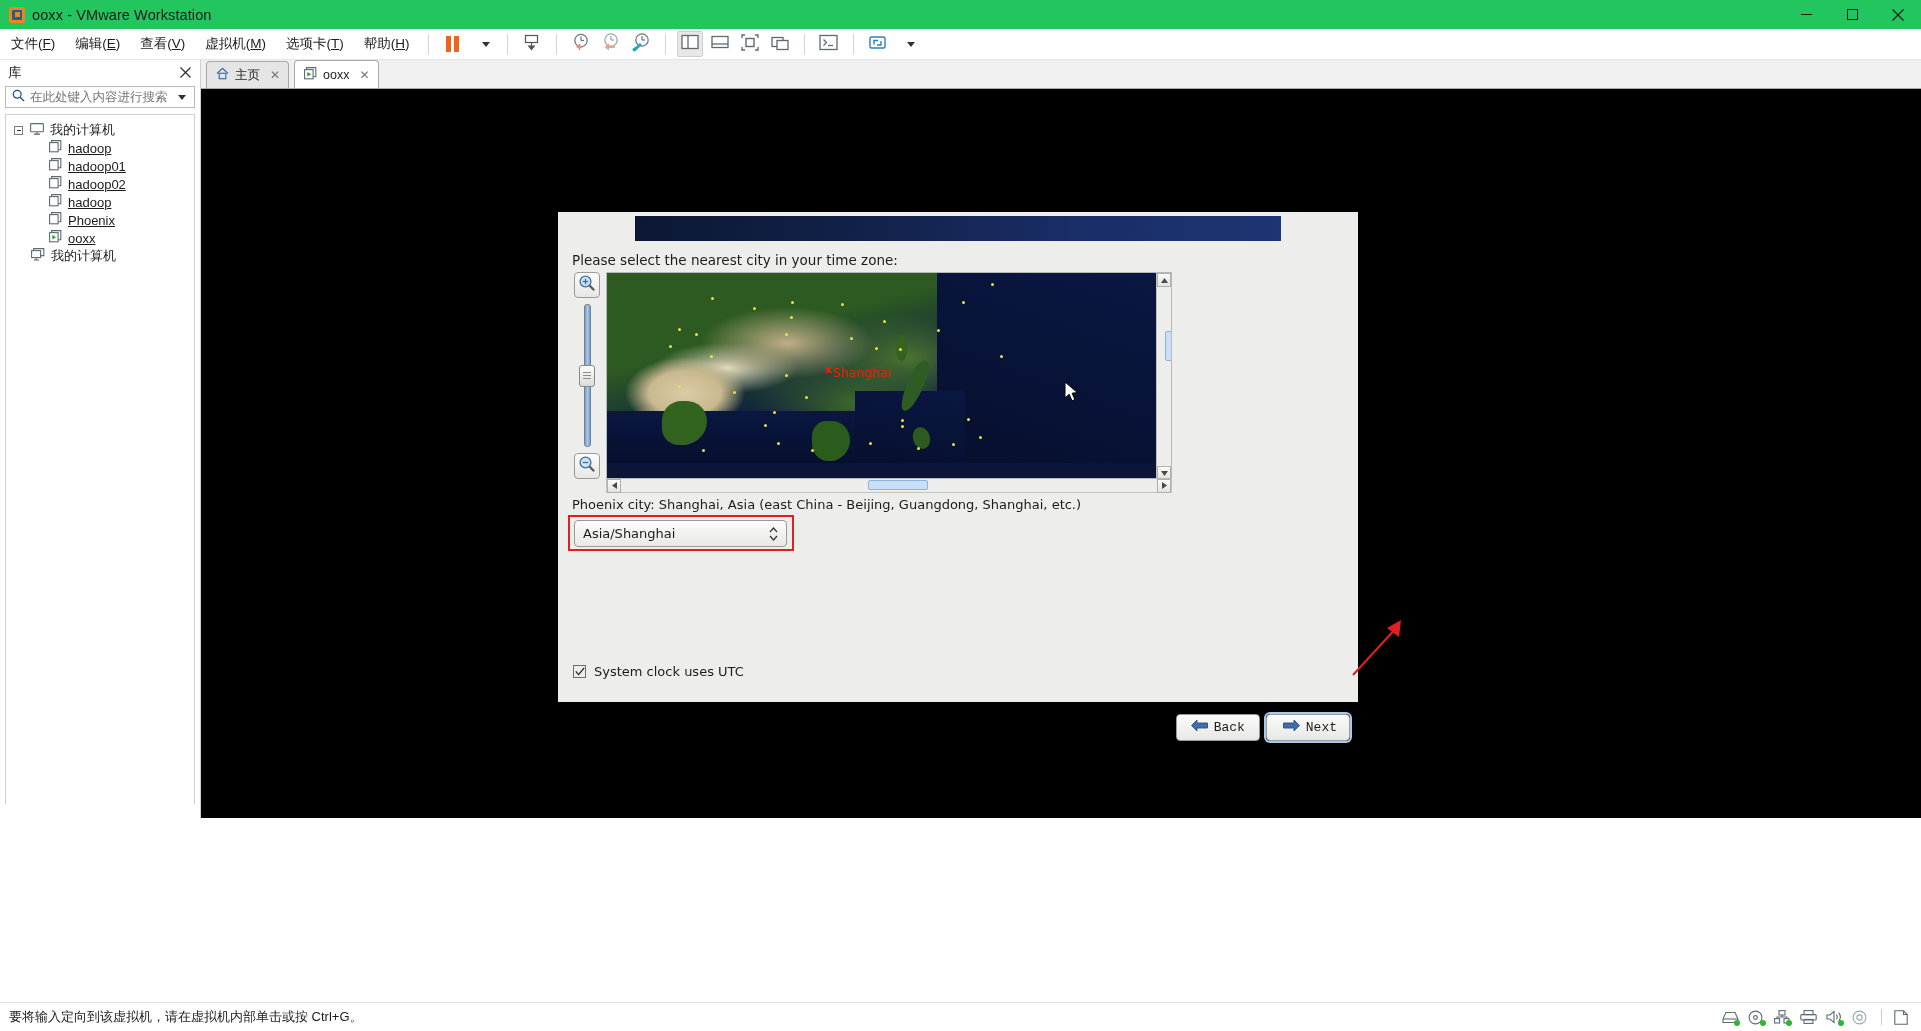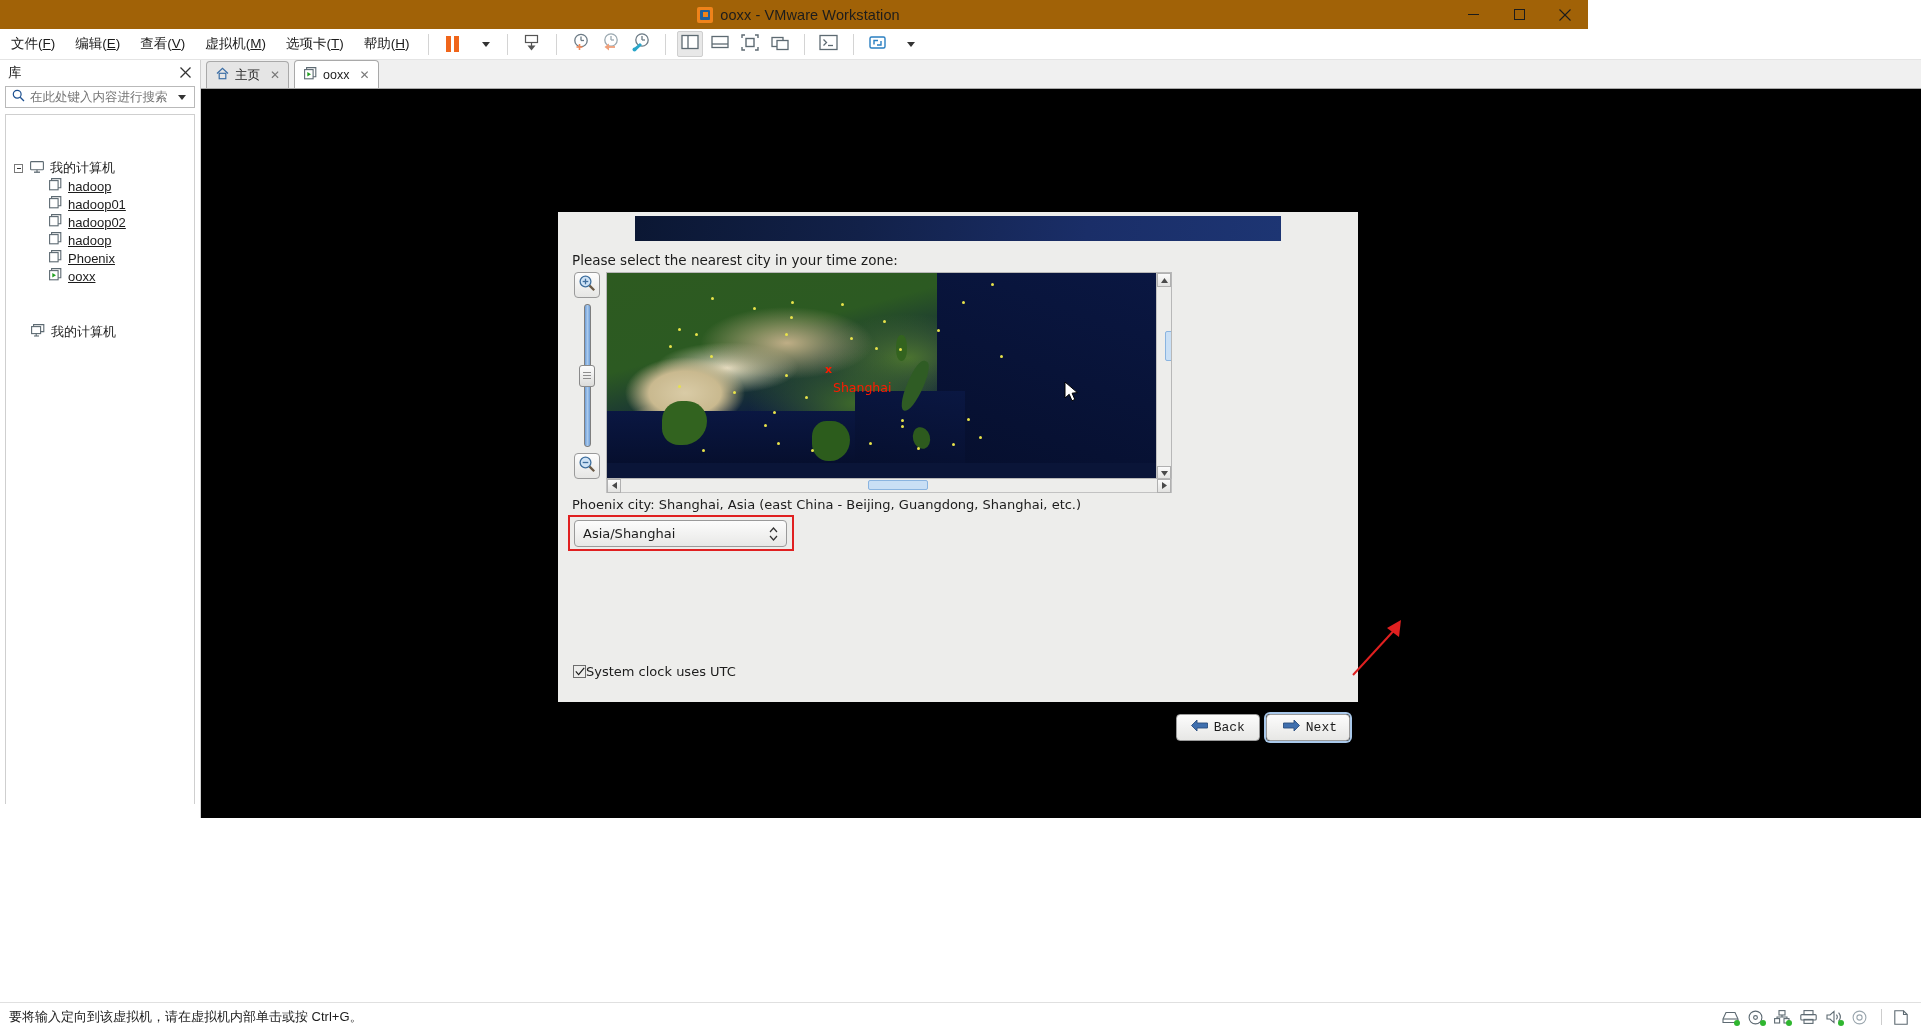--- a/index.html
+++ b/index.html
@@ -6,23 +6,23 @@
   html, body {
     width: 1921px; height: 1031px;
     overflow: hidden;
     background: #ffffff;
     font-family: "Liberation Sans", sans-serif;
   }
   body { position: relative; }
 
   
   .titlebar {
-    position: absolute; left: 0; top: 0; width: 1588px; height: 29px;
-    background: #a16207;
-    display: flex; align-items: center; justify-content: center;
+    position: absolute; left: 0; top: 0; width: 1921px; height: 29px;
+    background: #22c55e;
+    display: flex; align-items: center;
   }
   .app-icon {
     width: 16px; height: 16px; margin-left: 9px; margin-right: 7px;
     position: relative; flex: 0 0 auto;
   }
   .app-icon .sq-o {
     position: absolute; left: 0; top: 0; width: 16px; height: 16px;
     background: #f0831a; border-radius: 2px;
   }
   .app-icon .sq-i {
@@ -91,21 +91,21 @@
     font-family: "Liberation Sans", sans-serif; flex: 1 1 auto; background: transparent;
     width: 10px;
   }
   .lib-search .dd { width: 0; height: 0; border-left: 4px solid transparent;
     border-right: 4px solid transparent; border-top: 5px solid #333; margin: 0 6px; }
   .lib-tree {
     margin: 6px 5px 0 5px; border: 1px solid #cfcfcf; border-bottom: none;
     height: 690px; background: #fff; padding-top: 6px; overflow: hidden;
   }
   .tree-row { display: flex; align-items: center; height: 18px; font-size: 13px; color: #1c1c1c; }
-  .tree-row.lvl0 { padding-left: 8px; margin-top: 38px; }
+  .tree-row.lvl0 { padding-left: 8px; }
   .tree-row.lvl1 { padding-left: 43px; text-decoration: underline; }
   .expander {
     width: 9px; height: 9px; border: 1px solid #7a7a7a; background: #fff;
     margin-right: 7px; position: relative; flex: 0 0 auto;
   }
   .expander::before {
     content: ''; position: absolute; left: 1.5px; top: 3.5px; width: 4px; height: 1px; background: #333;
   }
   .ico-pc { margin-right: 6px; flex: 0 0 auto; }
   .ico-vm { margin-right: 6px; flex: 0 0 auto; }
@@ -238,21 +238,21 @@
   .tzselect {
     position: absolute; left: 16px; top: 308px; width: 213px; height: 27px;
     border: 1px solid #9a9a9a; border-radius: 4px;
     background: linear-gradient(#fcfcfc, #e8e8e6);
     display: flex; align-items: center; justify-content: space-between;
     padding: 0 5px 0 8px; font-size: 13px; color: #1c1c1c;
   }
   .spinner { display: flex; flex-direction: column; gap: 2px; align-items: center; padding-right: 3px; }
 
   .utcrow {
-    position: absolute; left: 15px; top: 452px; display: flex; align-items: center; 
+    position: absolute; left: 15px; top: 452px; display: flex; align-items: center; gap: 8px;
     font-size: 13px; color: #1c1c1c;
   }
   .chk {
     width: 13px; height: 13px; border: 1px solid #6d6d6d; background: #ededeb;
     display: flex; align-items: center; justify-content: center;
   }
 
   .btnrow {
     position: absolute; right: 8px; top: 502px; display: flex; gap: 6px;
   }
@@ -663,21 +663,21 @@
           <div class="citydot" style="left:95px;top:176px"></div>
           <div class="citydot" style="left:262px;top:169px"></div>
           <div class="citydot" style="left:294px;top:146px"></div>
           <div class="citydot" style="left:360px;top:145px"></div>
           <div class="citydot" style="left:294px;top:152px"></div>
           <div class="citydot" style="left:310px;top:174px"></div>
           <div class="citydot" style="left:345px;top:170px"></div>
           <div class="citydot" style="left:372px;top:163px"></div>
 
           <div class="sel-x" style="left:218px;top:91px">x</div>
-          <div class="sel-label" style="left:226px;top:107px">Shanghai</div>
+          <div class="sel-label" style="left:226px;top:92px">Shanghai</div>
         </div>
 
         <div class="vscroll">
           <div class="sb-arrow">
             <svg width="7" height="5" viewBox="0 0 7 5">
                 <polygon points="3.5,0 7,5 0,5" fill="#4a4a4a"></polygon>
               </svg>
           </div>
           <div class="sb-track">
             <div class="sb-thumb-v"></div>

